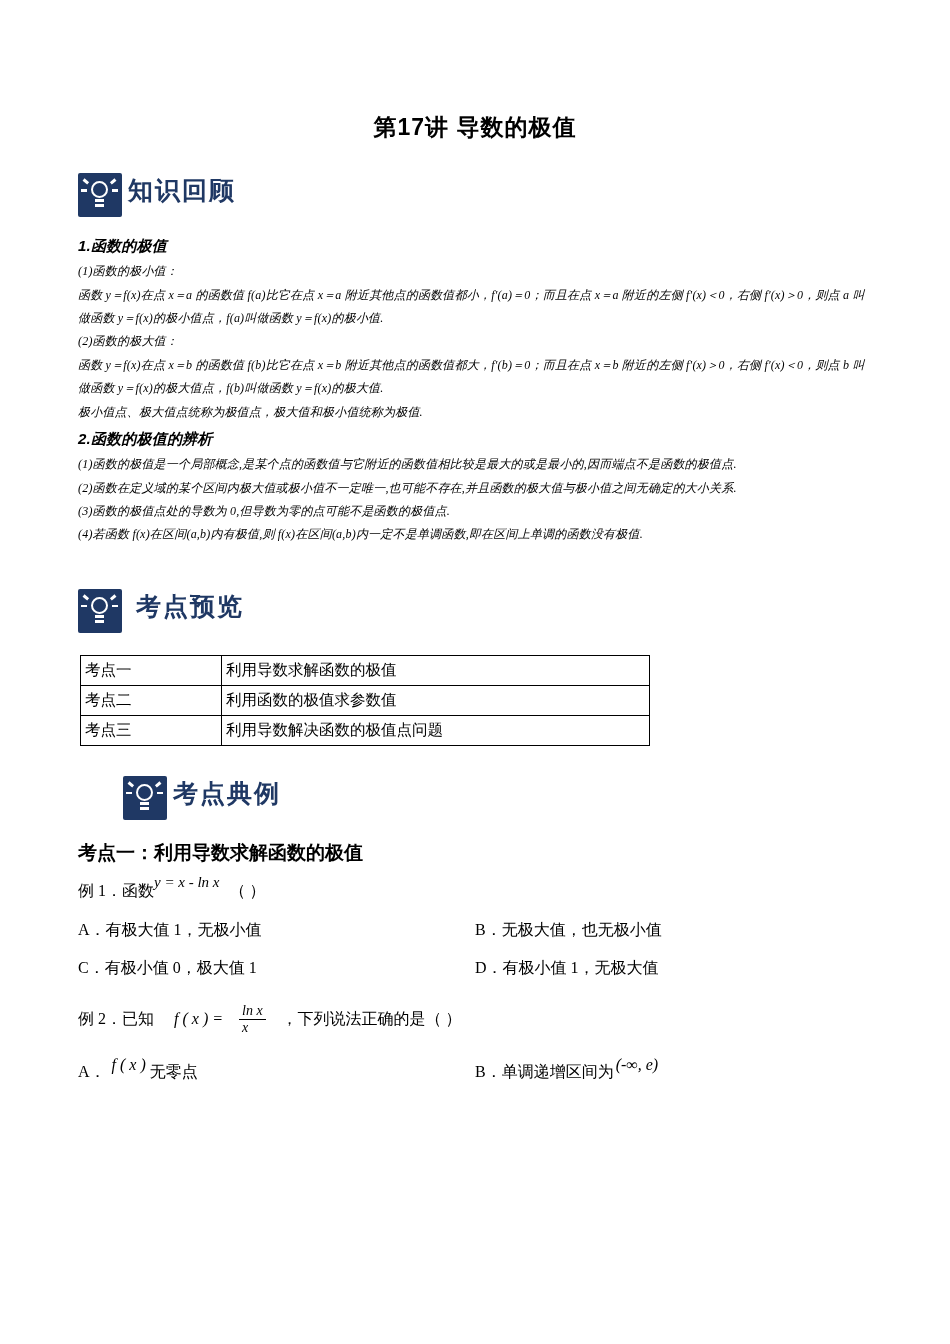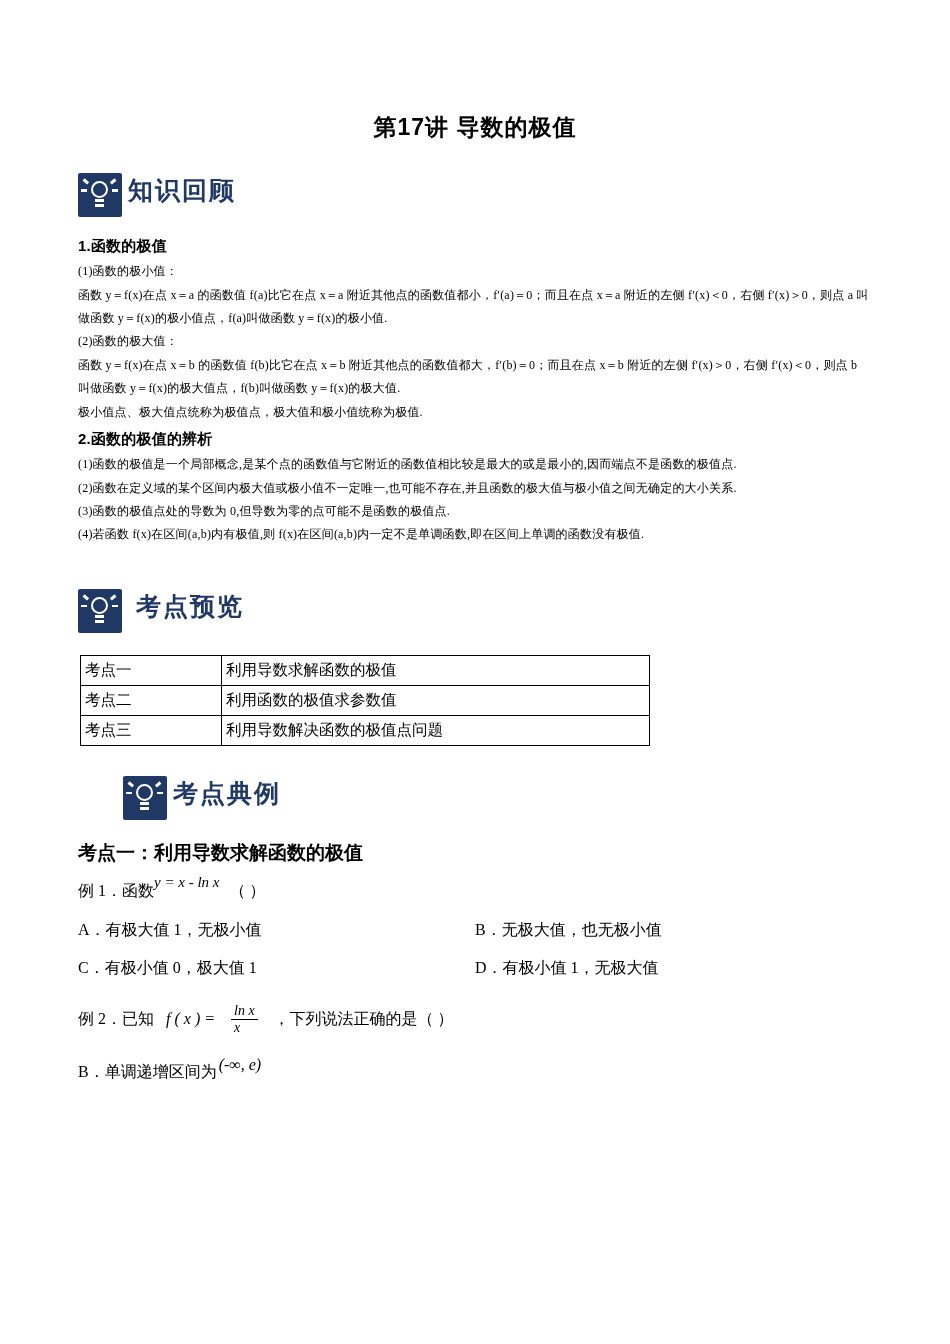--- a/index.html
+++ b/index.html
@@ -98,21 +98,21 @@
     line-height: 1.95;
     margin: 0;
     text-align: left;
     letter-spacing: 0.2px;
   }
   .p.sans {
     font-family: "Liberation Sans", sans-serif;
     font-weight: bold;
     font-size: 15px;
   }
-  .block-knowledge { margin-top: 14px; }
+  .block-knowledge { margin-top: 14px; font-style: italic; }
   .it { font-style: italic; font-family: "Liberation Serif", serif; }
 
   
   table.kd-table {
     border-collapse: collapse;
     margin-top: 22px;
     margin-left: 2px;
     width: 570px;
     font-size: 15.5px;
   }
@@ -251,22 +251,25 @@
   <div class="opt-row">
     <div class="opt">A．有极大值 1，无极小值</div>
     <div class="opt">B．无极大值，也无极小值</div>
   </div>
   <div class="opt-row">
     <div class="opt">C．有极小值 0，极大值 1</div>
     <div class="opt">D．有极小值 1，无极大值</div>
   </div>
 
   <div class="ex-line" style="margin-top:24px;">
-    <span>例 2．已知</span><span class="it" style="margin-left:12px;text-align:right;">f ( x ) =</span><span class="frac"><span class="num it">ln x</span><span class="den it">x</span></span><span>，下列说法正确的是（    ）</span>
+    <span>例 2．已知</span><span class="it" style="margin-left:20px;text-align:right;">f ( x ) =</span><span class="frac"><span class="num it">ln x</span><span class="den it">x</span></span><span>，下列说法正确的是（    ）</span>
   </div>
 
   <div class="opt-row" style="margin-top:26px;">
+    <div class="opt">
+      <span>A．</span><span class="it small-raise" style="margin-left:6px;">f ( x )</span><span style="margin-left:4px;">无零点</span>
+    </div>
     <div class="opt">
       <span>B．</span><span>单调递增区间为</span><span class="it small-raise" style="margin-left:2px;">(-∞, e)</span>
     </div>
   </div>
 
 </div>
 
 </body></html>

